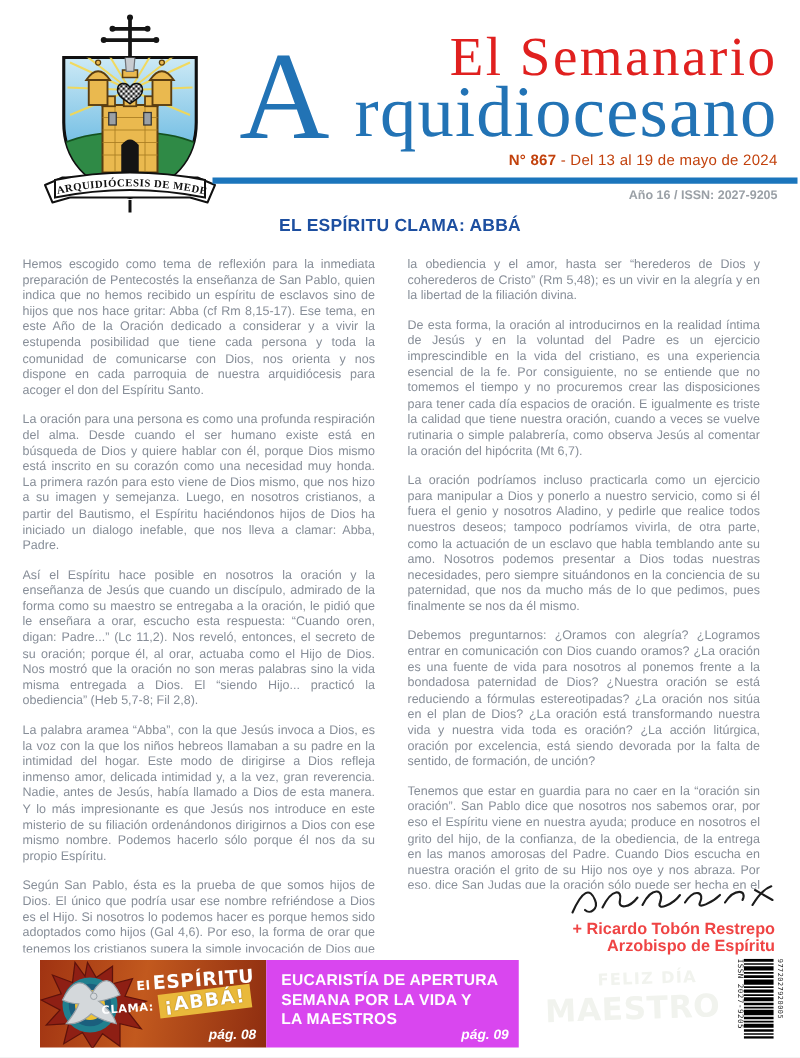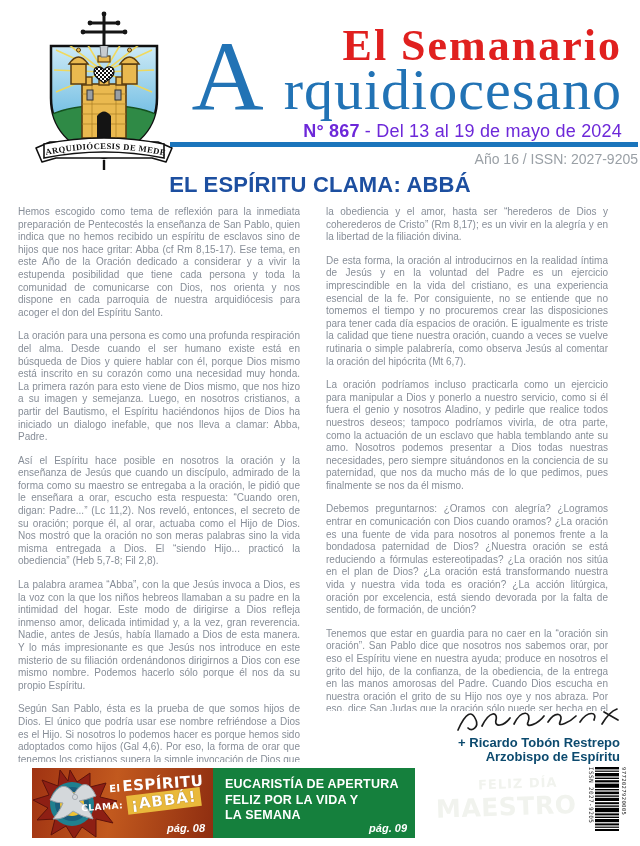--- a/index.html
+++ b/index.html
@@ -8,64 +8,64 @@
     background:#ffffff; overflow:hidden;
     font-family:"Liberation Sans", sans-serif;
   }
 
   
   .logo { position:absolute; left:30px; top:10px; width:148px; height:162px; }
 
   .mast { position:absolute; right:18px; top:26px; display:flex; align-items:flex-end; }
   .big-a { font-family:"Liberation Serif", serif; font-size:100px; line-height:.74; font-weight:400; }
   .mast-right { text-align:right; }
-  .mast-sem { font-family:"Liberation Serif", serif; font-weight:700; font-size:44px; line-height:.92; letter-spacing:2px; }
+  .mast-sem { font-family:"Liberation Serif", serif; font-weight:400; font-size:44px; line-height:.92; letter-spacing:2px; }
   .mast-arq { font-family:Liberation Serif, serif; font-weight:400; font-size:58px; line-height:.82; letter-spacing:1px;margin-left:20px; }
 
-  .issue-line { position:absolute; right:18px; top:121px; font-size:18px; color:#6d28d9; letter-spacing:.2px; }
+  .issue-line { position:absolute; right:18px; top:121px; font-size:12px; color:#c2410c; letter-spacing:.2px; }
   .issue-line b { font-weight:700; }
   .blue-rule { position:absolute; left:170px; right:2px; top:142px; height:5px; }
-  .edition-line { position:absolute; right:2px; top:151px; font-size:14px; color:#9aa0a6; }
+  .edition-line { position:absolute; right:18px; top:151px; font-size:10px; color:#9aa0a6;font-weight:bold; }
 
   
   .article-title {
     position:absolute; left:0; right:0; top:172px; text-align:center;
-    font-size:22px; font-weight:700; letter-spacing:.2px;
+    font-size:14px; font-weight:700; letter-spacing:.2px;
   }
   .col { position:absolute; top:206px; width:282px; overflow:hidden; }
   .col-left  { left:18px;  height:556px; }
   .col-right { left:326px; height:505px; }
   .col p {
     margin:0 0 11px 0; font-size:10px; line-height:12.6px;
     text-align:justify; color:#878e98;
   }
 
   
   .sig-block { position:absolute; right:20px; top:706px; text-align:right; }
   .sig-script { width:168px; height:30px; display:block; margin-left:auto; }
-  .sig-name, .sig-role { font-size:13px; font-weight:700; color:#0c4a6e; line-height:14px; }
+  .sig-name, .sig-role { font-size:13px; font-weight:700; color:#ef4444; line-height:14px; }
 
   
   .banner { position:absolute; top:768px; height:70px; overflow:hidden; }
   .banner-1 { left:32px; width:181px;
     background:linear-gradient(100deg,#a03312 0%,#c2591e 45%,#8e2d10 100%); }
   .banner-1 .art { position:absolute; left:-2px; top:0; width:92px; height:72px; }
   .b1-l1 { position:absolute; right:10px; top:7px; transform:rotate(-4deg);
     color:#fff; font-weight:700; font-size:15px; letter-spacing:.5px; white-space:nowrap;
     font-family:"DejaVu Sans", sans-serif; }
   .b1-l1 .el { font-size:10px; font-weight:700; margin-right:2px; }
   .b1-l2 { position:absolute; right:12px; top:25px; transform:rotate(-4deg); white-space:nowrap; }
   .b1-clama { color:#fff; font-size:9px; font-weight:700; letter-spacing:.5px; font-family:"DejaVu Sans", sans-serif; }
   .b1-abba { display:inline-block; background:#e9b93b; color:#fff; font-weight:700; font-size:15px;
     padding:0 4px 1px 4px; transform:rotate(-3deg); letter-spacing:1px;
     font-family:"DejaVu Sans", sans-serif; text-shadow:0 0 1px #8a5e12; }
   .banner-page { position:absolute; right:8px; bottom:4px; color:#fff; font-style:italic;
     font-size:11px; font-weight:600; }
 
-  .banner-2 { left:213px; width:202px; background:#15803d; }
+  .banner-2 { left:213px; width:202px; background:#d946ef; }
   .banner-2 .b2-text { position:absolute; left:12px; top:9px; color:#fff; font-weight:700;
     font-size:12.5px; line-height:15.5px; letter-spacing:.2px;
     font-family:"Liberation Sans", sans-serif; }
 
   .banner-3 { left:420px; width:156px; background:radial-gradient(ellipse at 50% 40%, #648273 0%, #56756
 
 6 70%, #4c6a5c 100%);
     border-radius:0 0 20px 0; }
   .b3-l1 { position:absolute; left:58px; top:8px; transform:rotate(-2deg); color:#f1f3ee;
     font-size:13px; font-weight:700; letter-spacing:1px; font-family:"DejaVu Sans", sans-serif; }
@@ -199,21 +199,21 @@
 
   <div class="col col-left">
     <p>Hemos escogido como tema de reflexión para la inmediata preparación de Pentecostés la enseñanza de San Pablo, quien indica que no hemos recibido un espíritu de esclavos sino de hijos que nos hace gritar: Abba (cf Rm 8,15-17). Ese tema, en este Año de la Oración dedicado a considerar y a vivir la estupenda posibilidad que tiene cada persona y toda la comunidad de comunicarse con Dios, nos orienta y nos dispone en cada parroquia de nuestra arquidiócesis para acoger el don del Espíritu Santo.</p>
     <p>La oración para una persona es como una profunda respiración del alma. Desde cuando el ser humano existe está en búsqueda de Dios y quiere hablar con él, porque Dios mismo está inscrito en su corazón como una necesidad muy honda. La primera razón para esto viene de Dios mismo, que nos hizo a su imagen y semejanza. Luego, en nosotros cristianos, a partir del Bautismo, el Espíritu haciéndonos hijos de Dios ha iniciado un dialogo inefable, que nos lleva a clamar: Abba, Padre.</p>
     <p>Así el Espíritu hace posible en nosotros la oración y la enseñanza de Jesús que cuando un discípulo, admirado de la forma como su maestro se entregaba a la oración, le pidió que le enseñara a orar, escucho esta respuesta: “Cuando oren, digan: Padre...” (Lc 11,2). Nos reveló, entonces, el secreto de su oración; porque él, al orar, actuaba como el Hijo de Dios. Nos mostró que la oración no son meras palabras sino la vida misma entregada a Dios. El “siendo Hijo... practicó la obediencia” (Heb 5,7-8; Fil 2,8).</p>
     <p>La palabra aramea “Abba”, con la que Jesús invoca a Dios, es la voz con la que los niños hebreos llamaban a su padre en la intimidad del hogar. Este modo de dirigirse a Dios refleja inmenso amor, delicada intimidad y, a la vez, gran reverencia. Nadie, antes de Jesús, había llamado a Dios de esta manera. Y lo más impresionante es que Jesús nos introduce en este misterio de su filiación ordenándonos dirigirnos a Dios con ese mismo nombre. Podemos hacerlo sólo porque él nos da su propio Espíritu.</p>
     <p>Según San Pablo, ésta es la prueba de que somos hijos de Dios. El único que podría usar ese nombre refriéndose a Dios es el Hijo. Si nosotros lo podemos hacer es porque hemos sido adoptados como hijos (Gal 4,6). Por eso, la forma de orar que tenemos los cristianos supera la simple invocación de Dios que puede hacer toda persona. Nuestra oración es un entrar en el plan de Dios por</p>
   </div>
 
   <div class="col col-right">
-    <p>la obediencia y el amor, hasta ser “herederos de Dios y coherederos de Cristo” (Rm 8,17); es un vivir en la alegría y en la libertad de la filiación divina.</p>
+    <p>la obediencia y el amor, hasta ser “herederos de Dios y coherederos de Cristo” (Rm 5,48); es un vivir en la alegría y en la libertad de la filiación divina.</p>
     <p>De esta forma, la oración al introducirnos en la realidad íntima de Jesús y en la voluntad del Padre es un ejercicio imprescindible en la vida del cristiano, es una experiencia esencial de la fe. Por consiguiente, no se entiende que no tomemos el tiempo y no procuremos crear las disposiciones para tener cada día espacios de oración. E igualmente es triste la calidad que tiene nuestra oración, cuando a veces se vuelve rutinaria o simple palabrería, como observa Jesús al comentar la oración del hipócrita (Mt 6,7).</p>
     <p>La oración podríamos incluso practicarla como un ejercicio para manipular a Dios y ponerlo a nuestro servicio, como si él fuera el genio y nosotros Aladino, y pedirle que realice todos nuestros deseos; tampoco podríamos vivirla, de otra parte, como la actuación de un esclavo que habla temblando ante su amo. Nosotros podemos presentar a Dios todas nuestras necesidades, pero siempre situándonos en la conciencia de su paternidad, que nos da mucho más de lo que pedimos, pues finalmente se nos da él mismo.</p>
     <p>Debemos preguntarnos: ¿Oramos con alegría? ¿Logramos entrar en comunicación con Dios cuando oramos? ¿La oración es una fuente de vida para nosotros al ponemos frente a la bondadosa paternidad de Dios? ¿Nuestra oración se está reduciendo a fórmulas estereotipadas? ¿La oración nos sitúa en el plan de Dios? ¿La oración está transformando nuestra vida y nuestra vida toda es oración? ¿La acción litúrgica, oración por excelencia, está siendo devorada por la falta de sentido, de formación, de unción?</p>
     <p>Tenemos que estar en guardia para no caer en la “oración sin oración”. San Pablo dice que nosotros nos sabemos orar, por eso el Espíritu viene en nuestra ayuda; produce en nosotros el grito del hijo, de la confianza, de la obediencia, de la entrega en las manos amorosas del Padre. Cuando Dios escucha en nuestra oración el grito de su Hijo nos oye y nos abraza. Por eso, dice San Judas que la oración sólo puede ser hecha en el Espíritu Santo para mantenernos en la caridad de Dios (Jud 20-21).</p>
   </div>
 
   <div class="sig-block">
     <svg class="sig-script" viewBox="0 0 168 30">
       <g fill="none" stroke="#1c1c1c" stroke-width="1.7" stroke-linecap="round">
         <path d="M6,24 C 14,6 20,4 24,14 C 27,21 20,26 16,22"></path>
@@ -243,22 +243,22 @@
     <div class="b1-l2">
       <span class="b1-clama">CLAMA:</span>
       <span class="b1-abba">¡ABBÁ!</span>
     </div>
     <div class="banner-page">pág. 08</div>
   </div>
 
   <div class="banner banner-2">
     <div class="b2-text">
       <div>EUCARISTÍA DE APERTURA</div>
-      <div>FELIZ POR LA VIDA Y</div>
-      <div>LA SEMANA</div>
+      <div>SEMANA POR LA VIDA Y</div>
+      <div>LA MAESTROS</div>
     </div>
     <div class="banner-page">pág. 09</div>
   </div>
 
   <div class="banner banner-3">
     <div class="b3-l1">FELIZ DÍA</div>
     <div class="b3-l2">MAESTROS</div>
     <div class="banner-page">pág. 04</div>
   </div>
 

